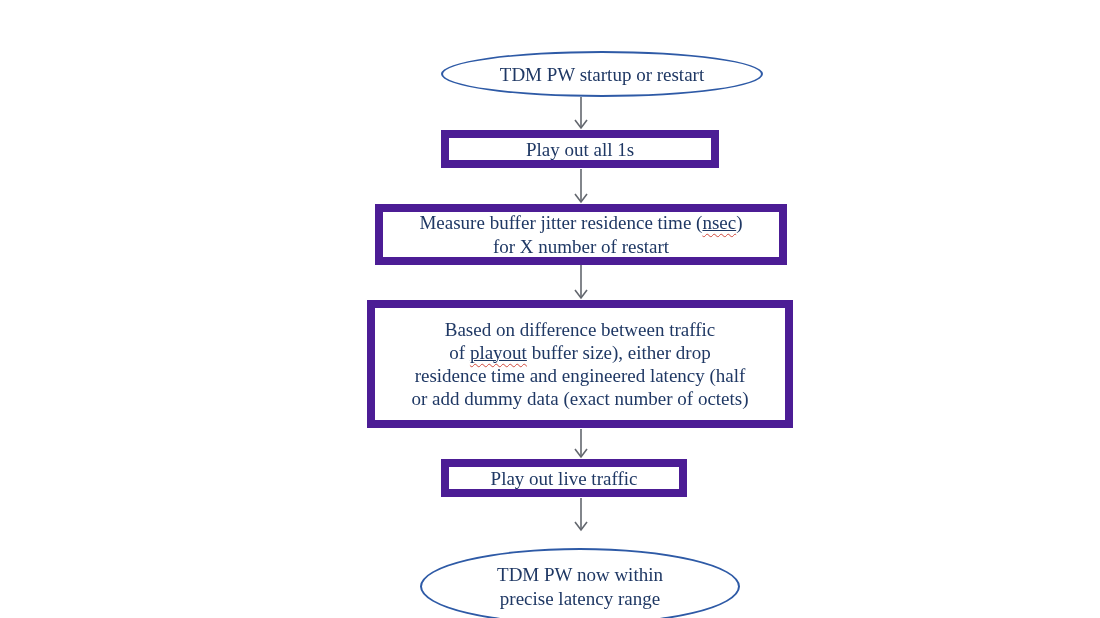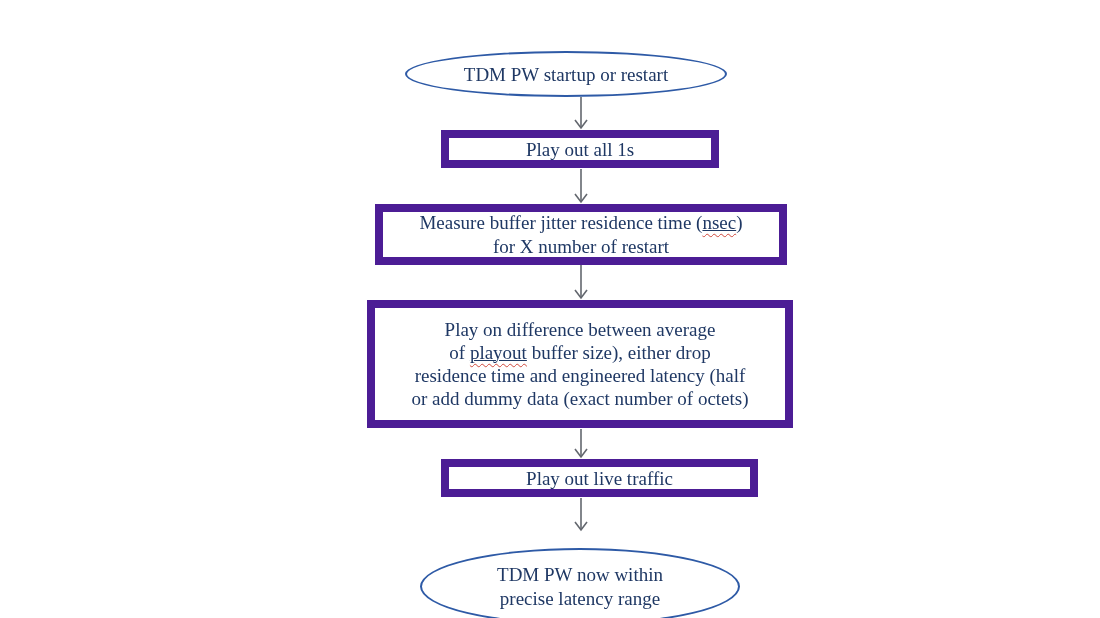--- a/index.html
+++ b/index.html
@@ -54,21 +54,21 @@
     stroke: #63676e;
     stroke-width: 1.6;
     fill: none;
   }
 </style>
 </head>
 <body>
 
 <div id="stage">
 
-  <div class="node ellipse" style="left:405px; top:51px; width:322px; height:46px;text-align:right;">
+  <div class="node ellipse" style="left:441px; top:51px; width:322px; height:46px;text-align:right;">
     <div class="line">TDM PW startup or restart</div>
   </div>
 
   <svg class="arrow" style="left:571px; top:97px;" width="20" height="33">
     <line x1="10" y1="0" x2="10" y2="31"></line>
     <polyline points="4,23 10,31 16,23"></polyline>
   </svg>
 
   <div class="node rect" style="left:441px; top:130px; width:278px; height:38px;">
     <div class="line">Play out all 1s</div>
@@ -83,32 +83,32 @@
     <div class="line"><span>Measure buffer jitter residence time (</span><span class="uline"><span class="squig">nsec</span></span><span>)</span></div>
     <div class="line">for X number of restart</div>
   </div>
 
   <svg class="arrow" style="left:571px; top:265px;" width="20" height="35">
     <line x1="10" y1="0" x2="10" y2="33"></line>
     <polyline points="4,25 10,33 16,25"></polyline>
   </svg>
 
   <div class="node rect" style="left:367px; top:300px; width:426px; height:128px;">
-    <div class="line">Play on difference between average</div>
+    <div class="line">Based on difference between traffic</div>
     <div class="line"><span>of </span><span class="uline"><span class="squig">playout</span></span><span> buffer size), either drop</span></div>
     <div class="line">residence time and engineered latency (half</div>
     <div class="line">or add dummy data (exact number of octets)</div>
   </div>
 
   <svg class="arrow" style="left:571px; top:429px;" width="20" height="30">
     <line x1="10" y1="0" x2="10" y2="28"></line>
     <polyline points="4,20 10,28 16,20"></polyline>
   </svg>
 
-  <div class="node rect" style="left:441px; top:459px; width:317px; height:38px;">
+  <div class="node rect" style="left:441px; top:459px; width:246px; height:38px;">
     <div class="line">Play out live traffic</div>
   </div>
 
   <svg class="arrow" style="left:571px; top:498px;" width="20" height="34">
     <line x1="10" y1="0" x2="10" y2="32"></line>
     <polyline points="4,24 10,32 16,24"></polyline>
   </svg>
 
   <div class="node ellipse" style="left:420px; top:548px; width:320px; height:77px; line-height:24px;">
     <div class="line">TDM PW now within</div>

